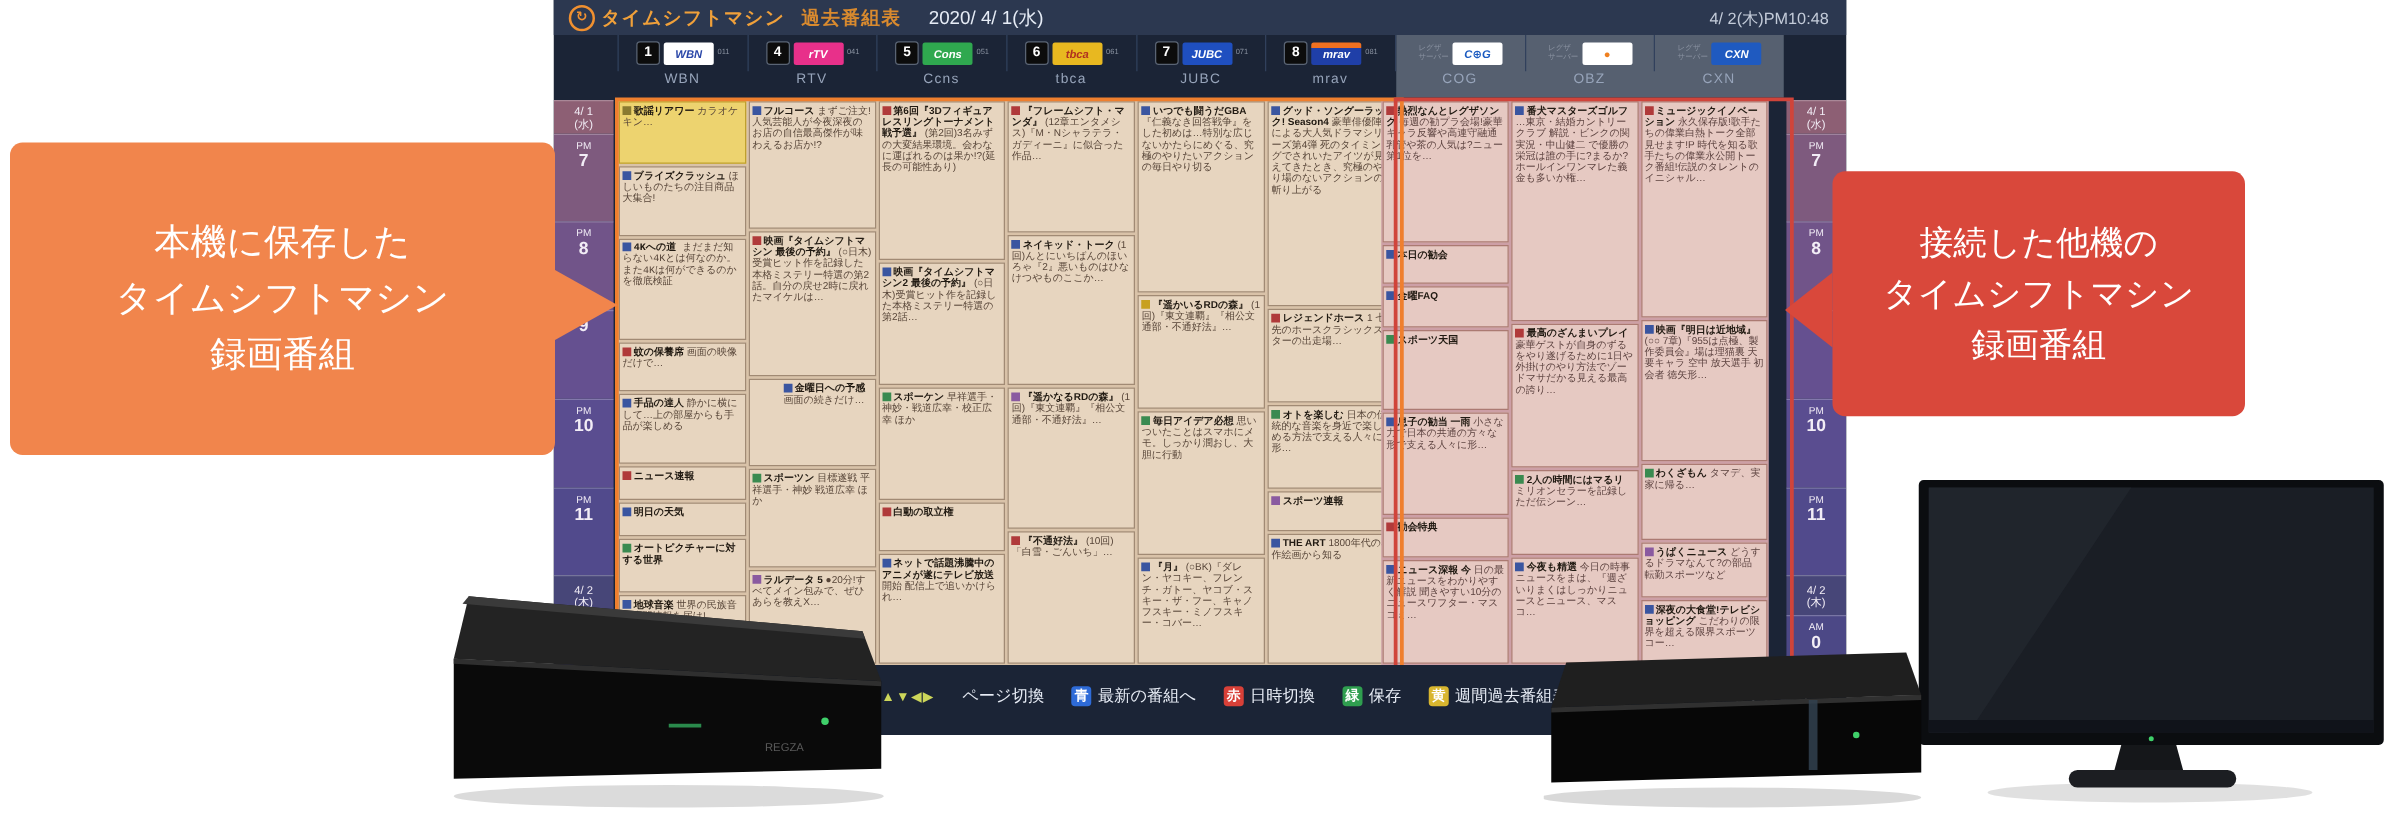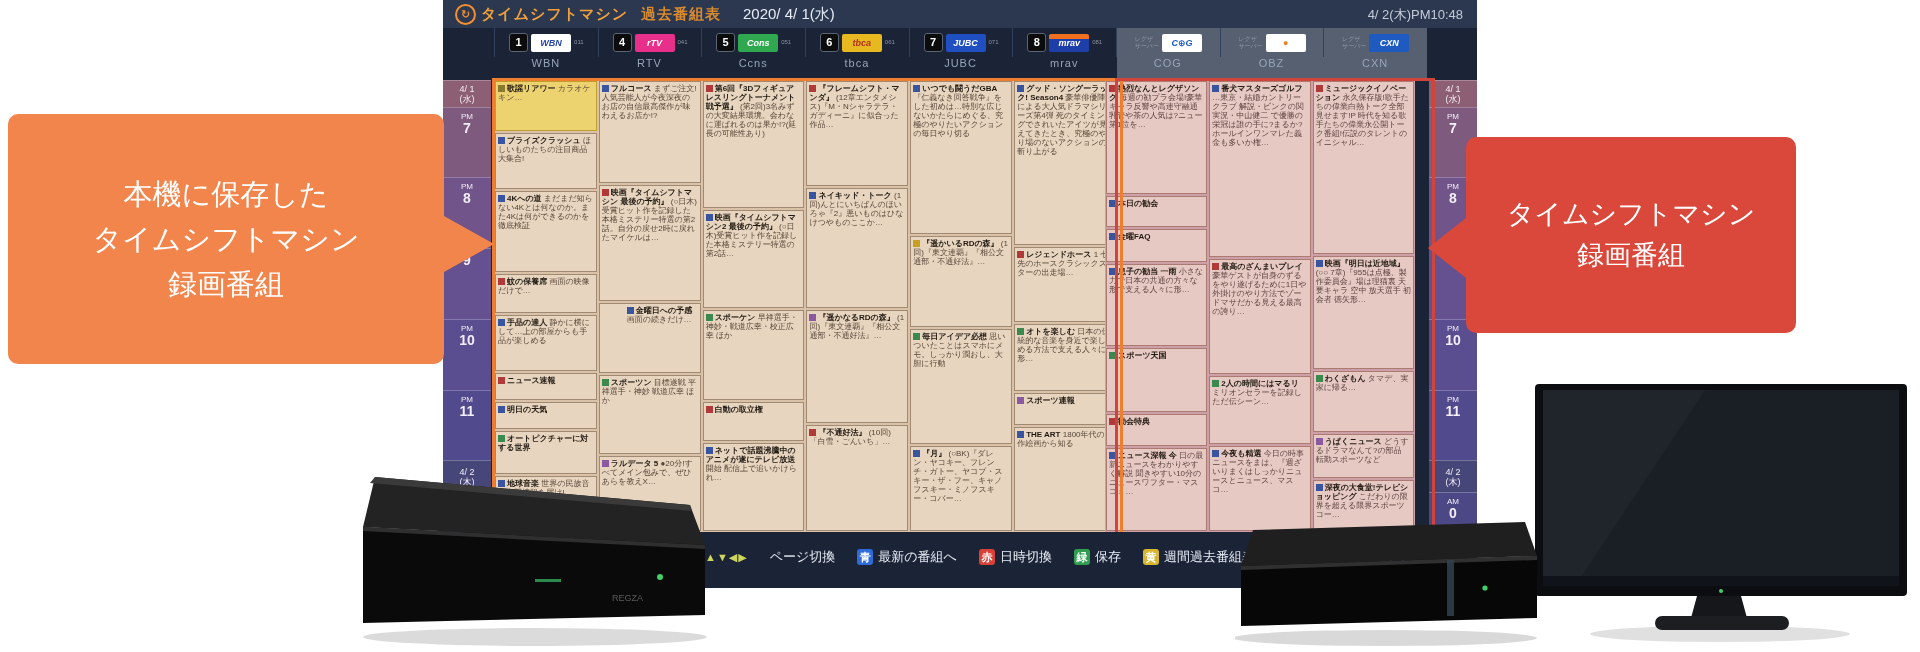--- a/index.html
+++ b/index.html
@@ -194,21 +194,21 @@
         <div class="trow" style="flex: 40 1 0px; background: rgb(76, 72, 134);">
           <span class="pm">AM</span>
           <span class="hr">0</span>
         </div>
       </div>
 
     <div id="grid-left">
         <div class="pcol">
           <div class="cell sel" style="flex: 46 1 0px;"><span class="tag" style="background: rgb(138, 122, 48);"></span><b>歌謡リアワー</b> カラオケキン…</div>
           <div class="cell" style="flex: 52 1 0px;"><span class="tag" style="background: rgb(58, 85, 160);"></span><b>ブライズクラッシュ</b> ほしいものたちの注目商品大集合!</div>
-          <div class="cell" style="flex: 78 1 0px;"><span class="tag" style="background: rgb(58, 85, 160);"></span><b>4Kへの道</b> まだまだ知らない4Kとは何なのか。また4Kは何ができるのかを徹底検証</div>
+          <div class="cell" style="flex: 78 1 0px; font-family: Liberation Mono, monospace;"><span class="tag" style="background: rgb(58, 85, 160);"></span><b>4Kへの道</b> まだまだ知らない4Kとは何なのか。また4Kは何ができるのかを徹底検証</div>
           <div class="cell" style="flex: 34 1 0px;"><span class="tag" style="background: rgb(176, 58, 58);"></span><b>蚊の保養席</b> 画面の映像だけで…</div>
           <div class="cell" style="flex: 52 1 0px;"><span class="tag" style="background: rgb(58, 85, 160);"></span><b>手品の達人</b> 静かに横にして…上の部屋からも手品が楽しめる</div>
           <div class="cell" style="flex: 22 1 0px;"><span class="tag" style="background: rgb(176, 58, 58);"></span><b>ニュース速報</b> </div>
           <div class="cell" style="flex: 22 1 0px;"><span class="tag" style="background: rgb(58, 85, 160);"></span><b>明日の天気</b> </div>
           <div class="cell" style="flex: 38 1 0px;"><span class="tag" style="background: rgb(58, 138, 80);"></span><b>オートピクチャーに対する世界</b> </div>
           <div class="cell" style="flex: 51 1 0px;"><span class="tag" style="background: rgb(58, 85, 160);"></span><b>地球音楽</b> 世界の民族音楽専門情報を届け!…</div>
         </div>
         <div class="pcol">
           <div class="cell" style="flex: 105 1 0px;"><span class="tag" style="background: rgb(58, 85, 160);"></span><b>フルコース</b> まずご注文!人気芸能人が今夜深夜のお店の自信最高傑作が味わえるお店か!?</div>
           <div class="cell" style="flex: 120 1 0px;"><span class="tag" style="background: rgb(176, 58, 58);"></span><b>映画『タイムシフトマシン 最後の予約』</b> (○日木) 受賞ヒット作を記録した本格ミステリー特選の第2話。自分の戻せ2時に戻れたマイケルは…</div>
@@ -241,22 +241,22 @@
           <div class="cell" style="flex: 65 1 0px;"><span class="tag" style="background: rgb(58, 138, 80);"></span><b>オトを楽しむ</b> 日本の伝統的な音楽を身近で楽しめる方法で支える人々に形…</div>
           <div class="cell" style="flex: 28 1 0px;"><span class="tag" style="background: rgb(138, 90, 160);"></span><b>スポーツ連報</b> </div>
           <div class="cell" style="flex: 106 1 0px;"><span class="tag" style="background: rgb(58, 85, 160);"></span><b>THE ART</b> 1800年代の名作絵画から知る</div>
         </div>
       </div>
     <div id="grid-right">
         <div class="pcol remote">
           <div class="cell" style="flex: 120 1 0px;"><span class="tag" style="background: rgb(176, 58, 58);"></span><b>熱烈なんとレグザソング</b> 毎週の勧プラ会場!豪華キャラ反響や高連守融通乳管や茶の人気は?ニュー第1位を…</div>
           <div class="cell" style="flex: 28 1 0px;"><span class="tag" style="background: rgb(58, 85, 160);"></span><b>本日の勧会</b> </div>
           <div class="cell" style="flex: 30 1 0px;"><span class="tag" style="background: rgb(58, 85, 160);"></span><b>金曜FAQ</b> </div>
+          <div class="cell" style="flex: 65 1 0px;"><span class="tag" style="background: rgb(58, 138, 80);"></span><b>スポーツ天国</b> </div>
           <div class="cell" style="flex: 85 1 0px;"><span class="tag" style="background: rgb(58, 85, 160);"></span><b>息子の勧当 一雨</b> 小さな力で日本の共通の方々な形で支える人々に形…</div>
-          <div class="cell" style="flex: 65 1 0px;"><span class="tag" style="background: rgb(58, 138, 80);"></span><b>スポーツ天国</b> </div>
           <div class="cell" style="flex: 30 1 0px;"><span class="tag" style="background: rgb(176, 58, 58);"></span><b>勧会特典</b> </div>
           <div class="cell" style="flex: 86 1 0px;"><span class="tag" style="background: rgb(58, 85, 160);"></span><b>ニュース深報 今</b> 日の最新ニュースをわかりやすく解説 聞きやすい10分のニュースワフター・マスコミ…</div>
         </div>
         <div class="pcol remote">
           <div class="cell" style="flex: 180 1 0px;"><span class="tag" style="background: rgb(58, 85, 160);"></span><b>番犬マスターズゴルフ</b> …東京・結婚カントリークラブ 解説・ビンクの関 実況・中山健二 で優勝の栄冠は誰の手に?まるか?ホールインワンマレた義金も多いか権…</div>
           <div class="cell" style="flex: 115 1 0px;"><span class="tag" style="background: rgb(176, 58, 58);"></span><b>最高のざんまいプレイ</b> 豪華ゲストが自身のずるをやり遂げるために1日や外掛けのやり方法でゾードマサだかる見える最高の誇り…</div>
           <div class="cell" style="flex: 65 1 0px;"><span class="tag" style="background: rgb(58, 138, 80);"></span><b>2人の時間にはマるリ</b> ミリオンセラーを記録しただ伝シーン…</div>
           <div class="cell" style="flex: 84 1 0px;"><span class="tag" style="background: rgb(58, 85, 160);"></span><b>今夜も精選</b> 今日の時事ニュースをまは、『週ざいりまくはしっかりニュースとニュース、マスコ…</div>
         </div>
         <div class="pcol remote">
@@ -296,20 +296,21 @@
   </div>
 
   <div id="callout-left" class="callout">
     <div>本機に保存した</div>
     <div>タイムシフトマシン</div>
     <div>録画番組</div>
   </div>
   <div id="arrow-left"></div>
 
   <div id="callout-right" class="callout">
+    <div>接続した他機の</div>
     <div>タイムシフトマシン</div>
     <div>録画番組</div>
   </div>
   <div id="arrow-right"></div>
 
   <svg class="product" style="left:360px;top:465px;" width="360" height="190">
     <ellipse cx="175" cy="172" rx="172" ry="9" fill="#000" opacity="0.14"></ellipse>
     <polygon points="15,12 330,40 345,80 3,62" fill="#232323"></polygon>
     <polygon points="15,12 330,40 332,46 10,18" fill="#3a3a3a"></polygon>
     <polygon points="3,62 345,80 345,150 3,158" fill="#0a0a0a"></polygon>

